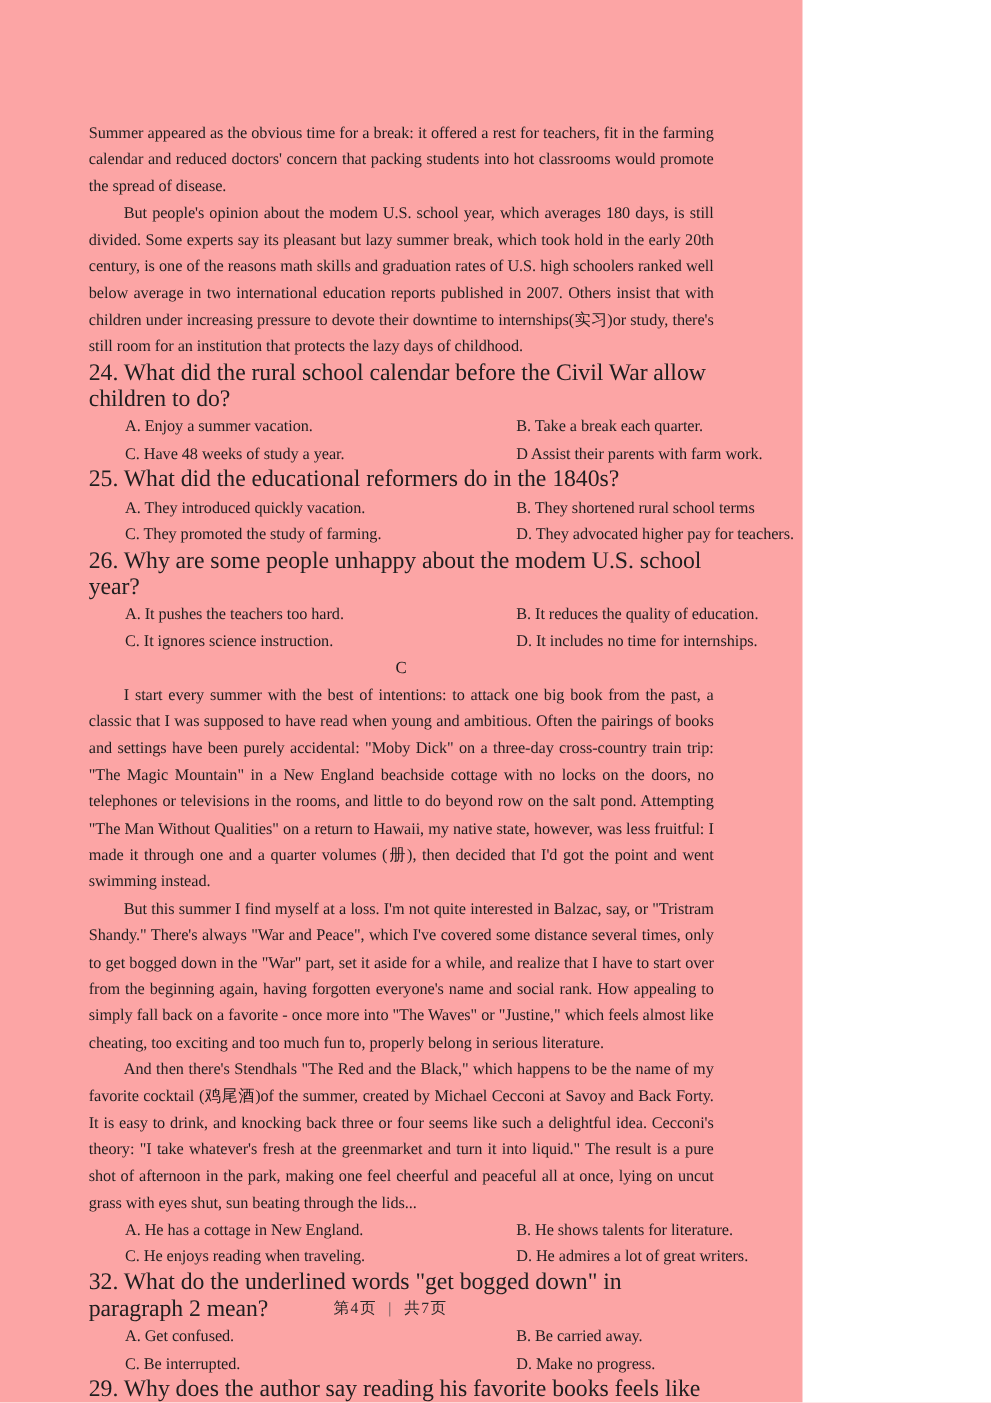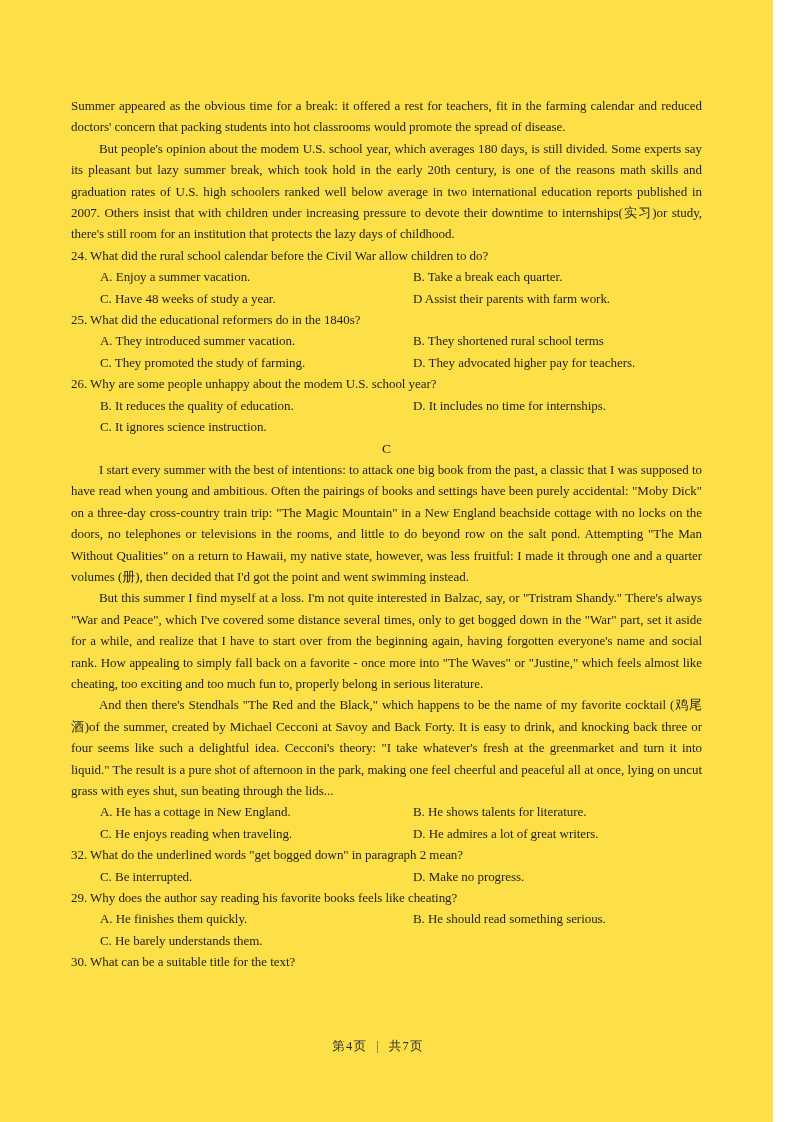--- a/index.html
+++ b/index.html
@@ -2,23 +2,23 @@
 <html><head>
 <meta charset="utf-8">
 <style>
   html, body {
     margin: 0;
     padding: 0;
     background: #ffffff;
   }
   .page {
     position: relative;
-    width: 773px;
+    width: 642px;
     height: 1122px;
-    background: #fde047;
+    background: #fca5a5;
     font-family: "Liberation Serif", "DejaVu Serif", serif;
     color: #1f1f1f;
     overflow: hidden;
   }
   .content {
     position: absolute;
     left: 71px;
     right: 71px;
     top: 95px;
   }
@@ -27,21 +27,21 @@
     font-size: 13px;
     line-height: 21.4px;
     text-align: justify;
     letter-spacing: -0.05px;
   }
   .indent { text-indent: 28px; }
   .ul {
     text-underline-offset: 2px;
   }
   .q-line {
-    font-size: 13px;
+    font-size: 19px;
     line-height: 21.4px;
     letter-spacing: -0.05px;
   }
   .opts {
     display: grid;
     grid-template-columns: 313px auto;
     padding-left: 29px;
     font-size: 13px;
     line-height: 21.4px;
     letter-spacing: -0.05px;
@@ -82,33 +82,34 @@
         <div class="opt">A. Enjoy a summer vacation.</div>
         <div class="opt">B. Take a break each quarter.</div>
         <div class="opt">C. Have 48 weeks of study a year.</div>
         <div class="opt">D Assist their parents with farm work.</div>
       </div>
     </div>
 
     <div class="question">
       <div class="q-line"><span>25.</span> <span>What did the educational reformers do in the 1840s?</span></div>
       <div class="opts">
-        <div class="opt">A. They introduced summer vacation.</div>
+        <div class="opt">A. They introduced quickly vacation.</div>
         <div class="opt">B. They shortened rural school terms</div>
         <div class="opt">C. They promoted the study of farming.</div>
         <div class="opt">D. They advocated higher pay for teachers.</div>
       </div>
     </div>
 
     <div class="question">
       <div class="q-line"><span>26.</span> <span>Why are some people unhappy about the modem U.S. school year?</span></div>
       <div class="opts">
+        <div class="opt">A. It pushes the teachers too hard.</div>
         <div class="opt">B. It reduces the quality of education.</div>
+        <div class="opt">C. It ignores science instruction.</div>
         <div class="opt">D. It includes no time for internships.</div>
-        <div class="opt">C. It ignores science instruction.</div>
       </div>
     </div>
 
     <div class="section-head">C</div>
 
     <p class="para indent">I start every summer with the best of intentions: to attack one big book from the past, a classic that I was supposed to have read when young and ambitious. Often the pairings of books and settings have been purely accidental: "Moby Dick" on a three-day cross-country train trip: "The Magic Mountain" in a New England beachside cottage with no locks on the doors, no telephones or televisions in the rooms, and little to do beyond row on the salt pond. Attempting "The Man Without Qualities" on a return to Hawaii, my native state, however, was less fruitful: I made it through one and a quarter volumes (册), then decided that I'd got the point and went swimming instead.</p>
     <p class="para indent"><span>But this summer I find myself at a loss. I'm not quite interested in Balzac, say, or "Tristram Shandy." There's always "War and Peace", which I've covered some distance several times, only to </span><span class="ul">get bogged down</span><span> in the "War" part, set it aside for a while, and realize that I have to start over from the beginning again, having forgotten everyone's name and social rank. How appealing to simply fall back on a favorite - once more into "The Waves" or "Justine," which feels almost like cheating, too exciting and too much fun to, properly belong in serious literature.</span></p>
     <p class="para indent">And then there's Stendhals "The Red and the Black," which happens to be the name of my favorite cocktail (鸡尾酒)of the summer, created by Michael Cecconi at Savoy and Back Forty. It is easy to drink, and knocking back three or four seems like such a delightful idea. Cecconi's theory: "I take whatever's fresh at the greenmarket and turn it into liquid." The result is a pure shot of afternoon in the park, making one feel cheerful and peaceful all at once, lying on uncut grass with eyes shut, sun beating through the lids...</p>
 
     <div class="question">
@@ -116,20 +117,22 @@
         <div class="opt">A. He has a cottage in New England.</div>
         <div class="opt">B. He shows talents for literature.</div>
         <div class="opt">C. He enjoys reading when traveling.</div>
         <div class="opt">D. He admires a lot of great writers.</div>
       </div>
     </div>
 
     <div class="question">
       <div class="q-line"><span>32.</span> <span>What do the underlined words "get bogged down" in paragraph 2 mean?</span></div>
       <div class="opts">
+        <div class="opt">A. Get confused.</div>
+        <div class="opt">B. Be carried away.</div>
         <div class="opt">C. Be interrupted.</div>
         <div class="opt">D. Make no progress.</div>
       </div>
     </div>
 
     <div class="question">
       <div class="q-line"><span>29.</span> <span>Why does the author say reading his favorite books feels like cheating?</span></div>
       <div class="opts">
         <div class="opt">A. He finishes them quickly.</div>
         <div class="opt">B. He should read something serious.</div>

